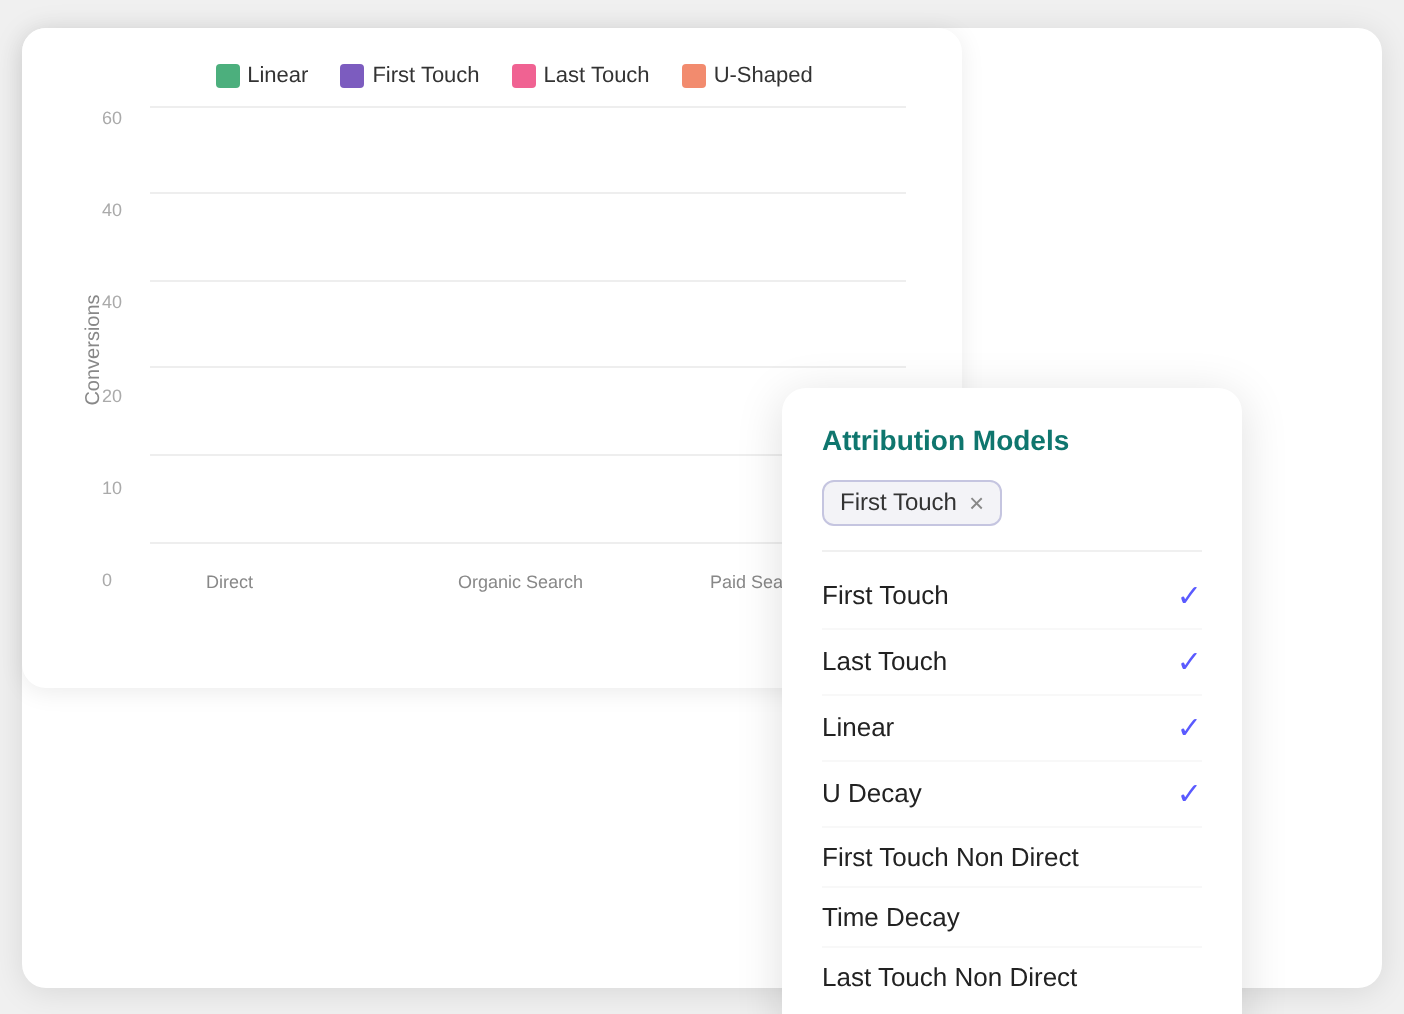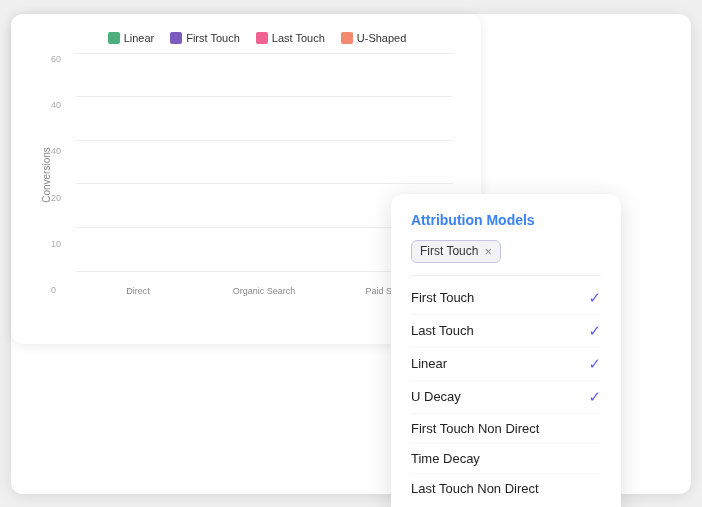--- a/index.html
+++ b/index.html
@@ -95,21 +95,21 @@
     .x-labels {
       position: absolute;
       bottom: 0;
       left: 24px; right: 10px;
       display: flex;
       justify-content: space-around;
       font-size: 9px;
       color: #888;
     }
     .x-label {
-      text-align: center;
+      text-align: left;
       width: 70px;
     }
     
     .grid-lines {
       position: absolute;
       left: 24px; right: 10px;
       top: 0; bottom: 24px;
       pointer-events: none;
     }
     .grid-line {
@@ -127,21 +127,21 @@
       width: 230px;
       background: #fff;
       border-radius: 12px;
       box-shadow: 0 4px 24px rgba(0,0,0,0.13);
       padding: 18px 20px 16px 20px;
       z-index: 10;
     }
     .panel-title {
       font-size: 14px;
       font-weight: 600;
-      color: #3b82f6;
+      color: #0f766e;
       margin-bottom: 12px;
     }
     .tag-row {
       display: flex;
       gap: 6px;
       flex-wrap: wrap;
       margin-bottom: 12px;
     }
     .tag {
       display: flex;

